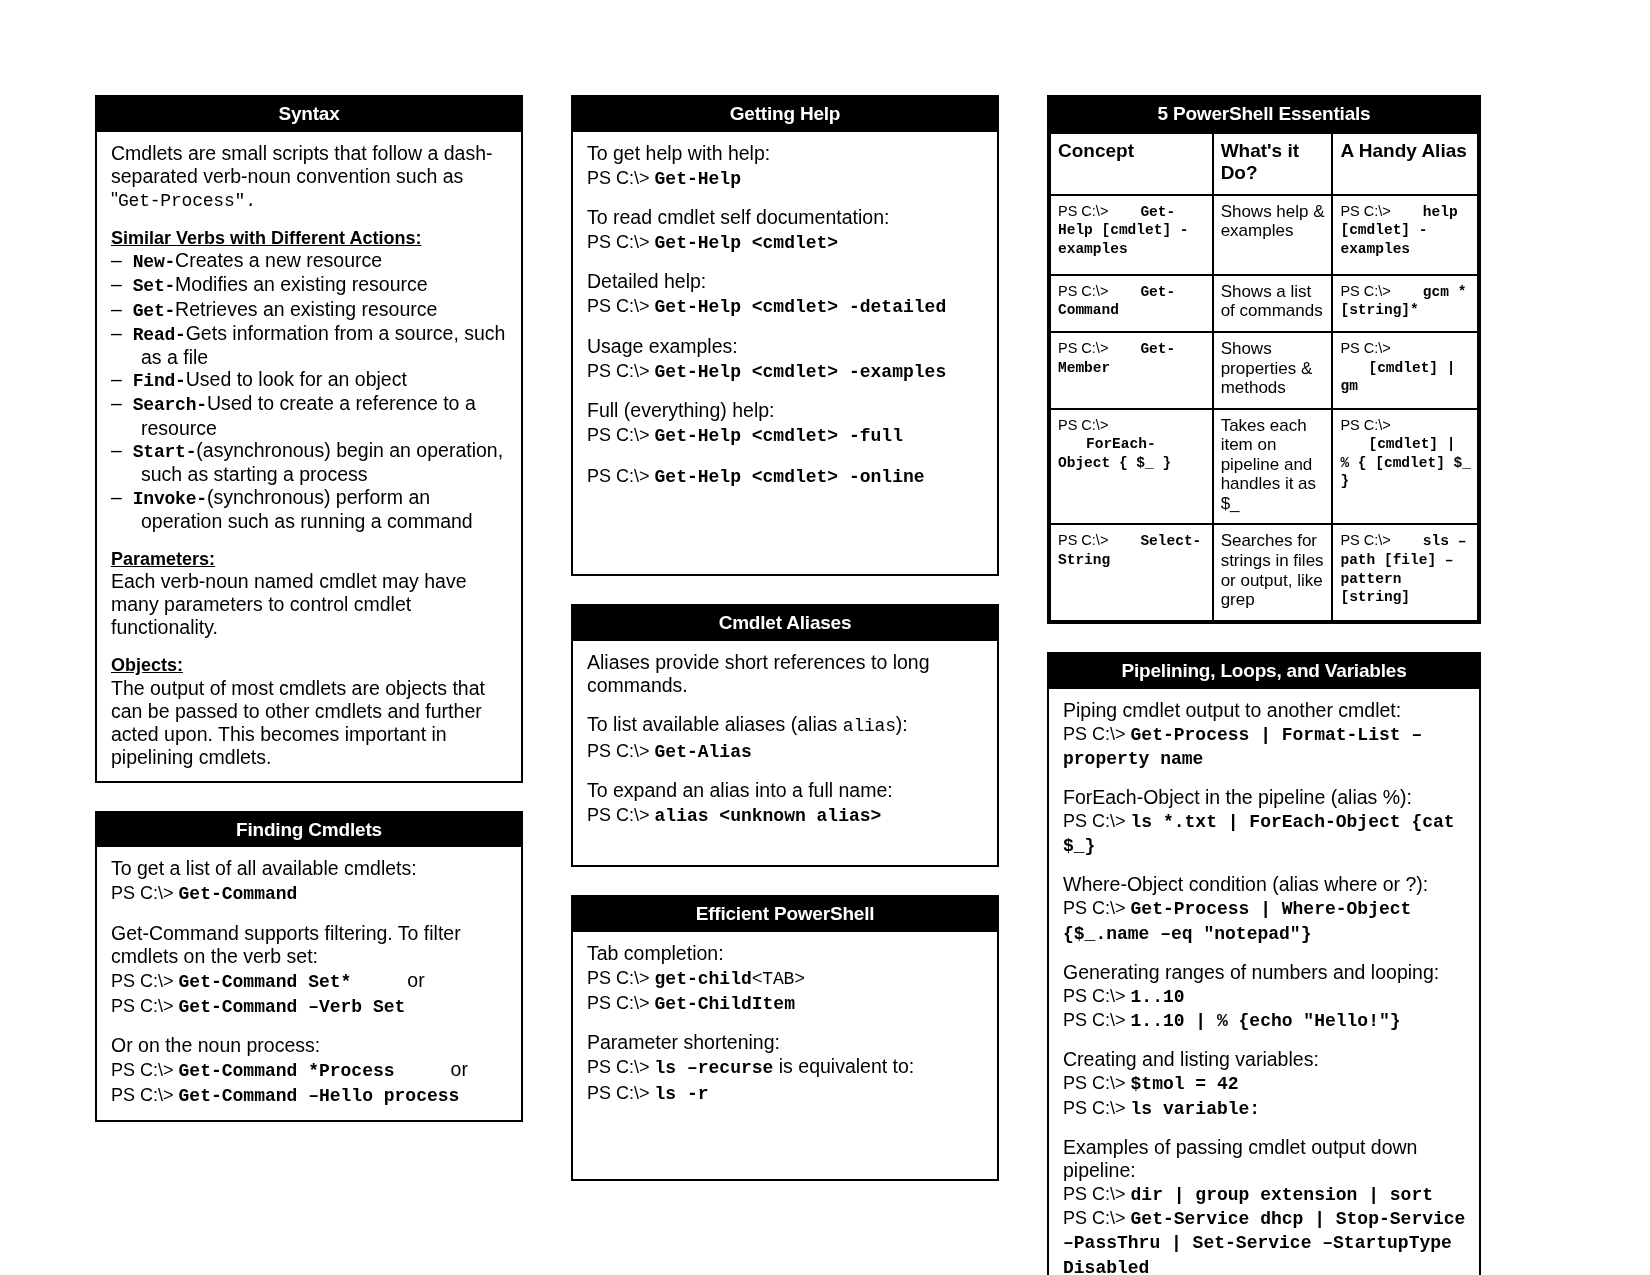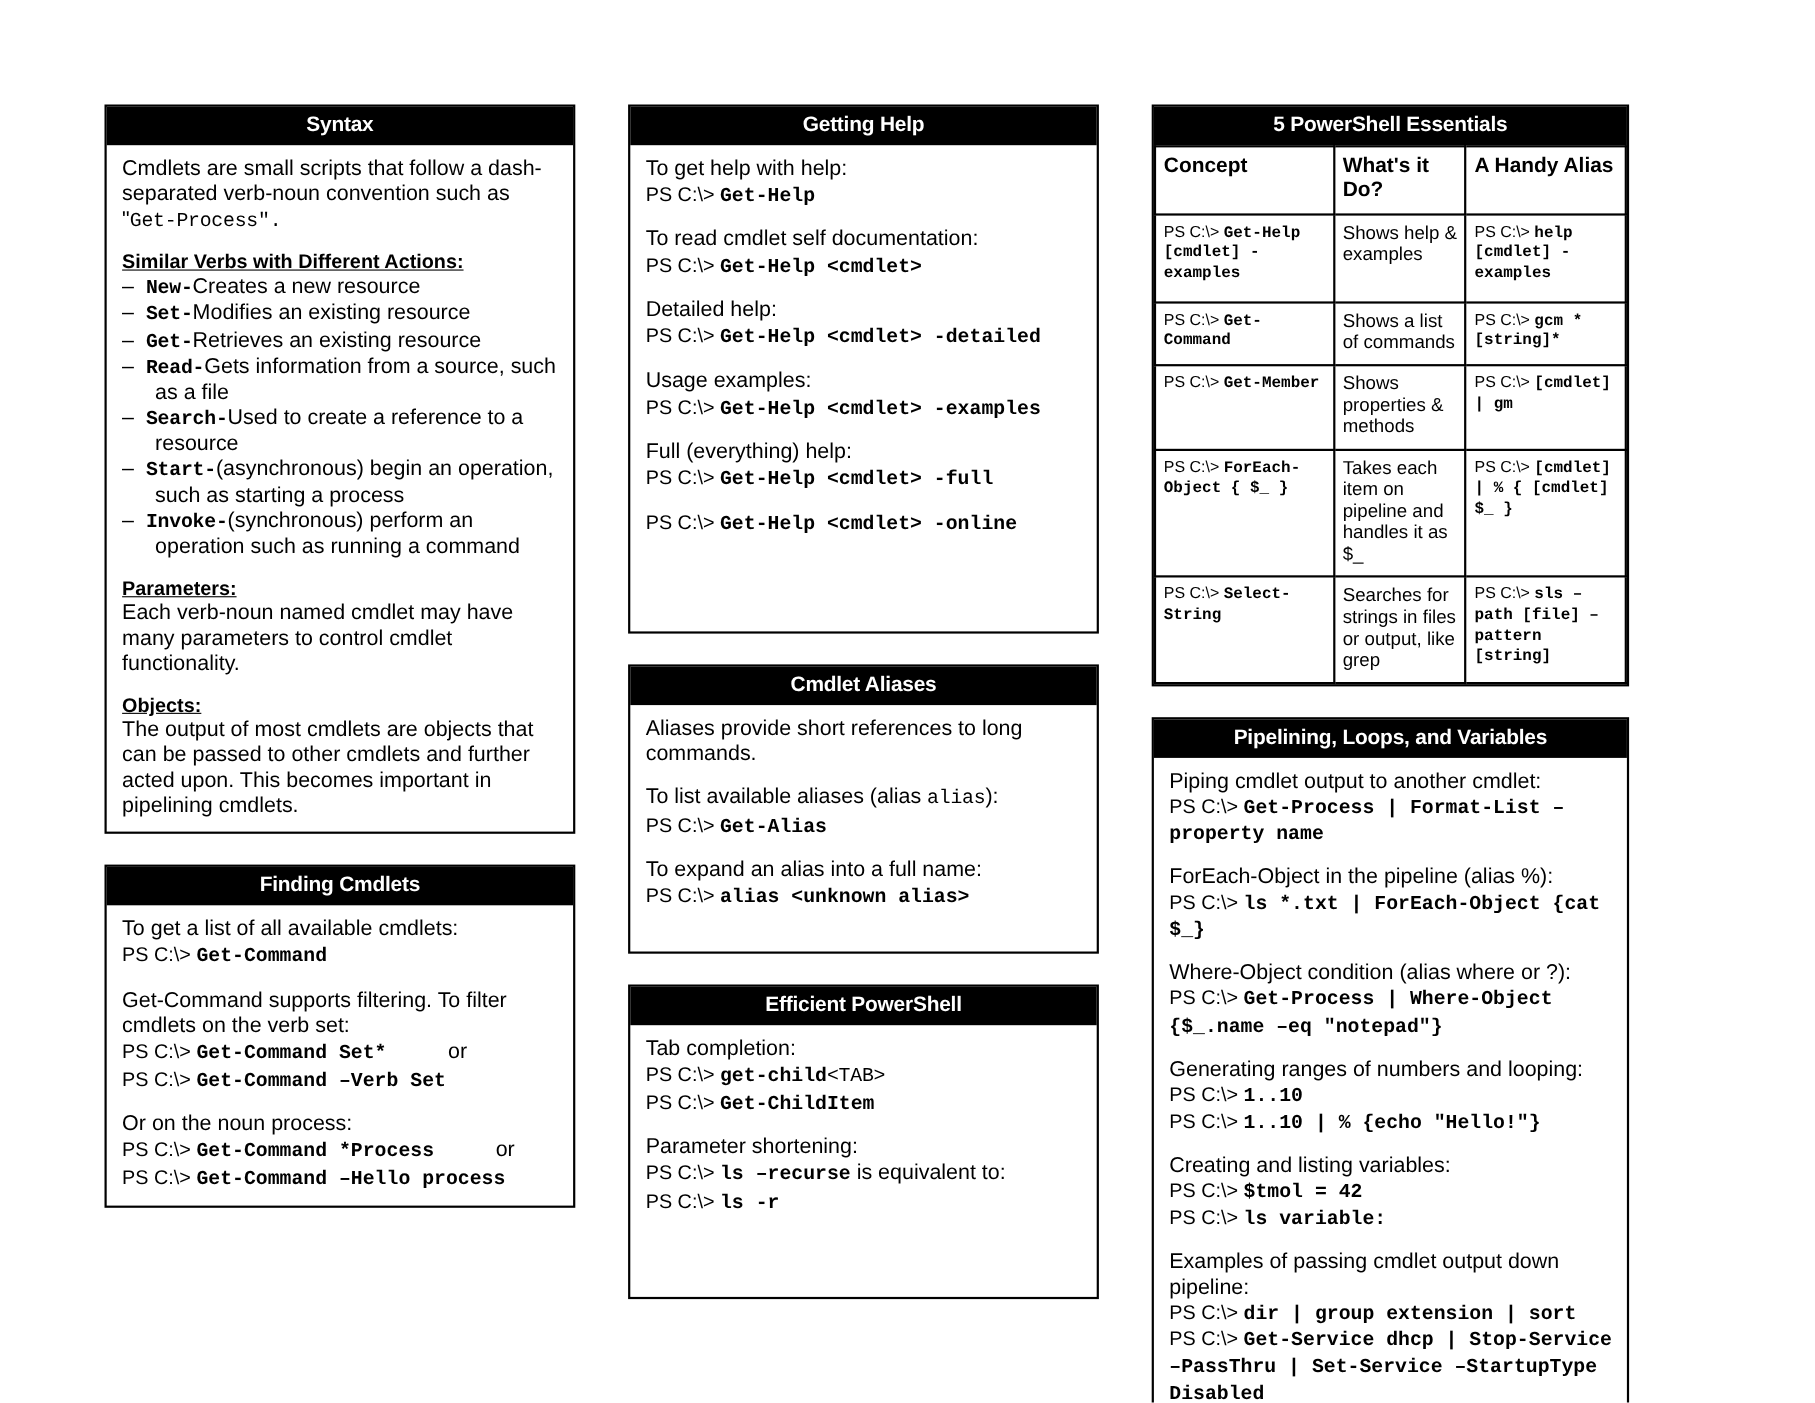--- a/index.html
+++ b/index.html
@@ -120,21 +120,21 @@
   table.essentials td.desc {
     font-size: 17px;
     line-height: 1.15;
   }
   table.essentials td.code {
     font-family: "Liberation Mono", "DejaVu Sans Mono", monospace;
     font-size: 14.5px;
     line-height: 1.28;
   }
   table.essentials td.code .ps { font-size: 14.5px; font-weight: normal; }
-  table.essentials td.code .cmd { font-size: 14.5px; font-weight: bold; }
+  table.essentials td.code .cmd { font-size: 14.5px; font-weight: bold; margin-left: 28px; }
   .col-c1 { width: 38%; }
   .col-c2 { width: 28%; }
   .col-c3 { width: 34%; }
   .tbl-wrap { padding: 0; }
   .tbl-wrap table.essentials { border-top: none; }
   .essentials td.code .wrapline { display: block; white-space: pre-wrap; word-break: break-word; }
   .row-tall td { height: 62px; }
   .inline-note { font-size: 19.5px; }
   .spacer-right { display: inline-block; width: 56px; }
 </style>
@@ -152,20 +152,21 @@
           <div class="para">
             <span>Cmdlets are small scripts that follow a dash-separated verb-noun convention such as "</span><span class="mono">Get-Process</span><span class="mono">".</span>
           </div>
           <div class="gap"></div>
           <span class="uhead">Similar Verbs with Different Actions:</span>
           <ul class="verbs">
             <li><span class="dash">–&nbsp; </span><b class="mono">New-</b><span>Creates a new resource</span></li>
             <li><span class="dash">–&nbsp; </span><b class="mono">Set-</b><span>Modifies an existing resource</span></li>
             <li><span class="dash">–&nbsp; </span><b class="mono">Get-</b><span>Retrieves an existing resource</span></li>
             <li><span class="dash">–&nbsp; </span><b class="mono">Read-</b><span>Gets information from a source, such as a file</span></li>
+            <li><span class="dash">–&nbsp; </span><b class="mono">Find-</b><span>Used to look for an object</span></li>
             <li><span class="dash">–&nbsp; </span><b class="mono">Search-</b><span>Used to create a reference to a resource</span></li>
             <li><span class="dash">–&nbsp; </span><b class="mono">Start-</b><span>(asynchronous) begin an operation, such as starting a process</span></li>
             <li><span class="dash">–&nbsp; </span><b class="mono">Invoke-</b><span>(synchronous) perform an operation such as running a command</span></li>
           </ul>
           <div class="gap"></div>
           <span class="uhead">Parameters:</span>
           <div class="para">Each verb-noun named cmdlet may have many parameters to control cmdlet functionality.</div>
           <div class="gap"></div>
           <span class="uhead">Objects:</span>
           <div class="para">The output of most cmdlets are objects that can be passed to other cmdlets and further acted upon.  This becomes important in pipelining cmdlets.</div>

